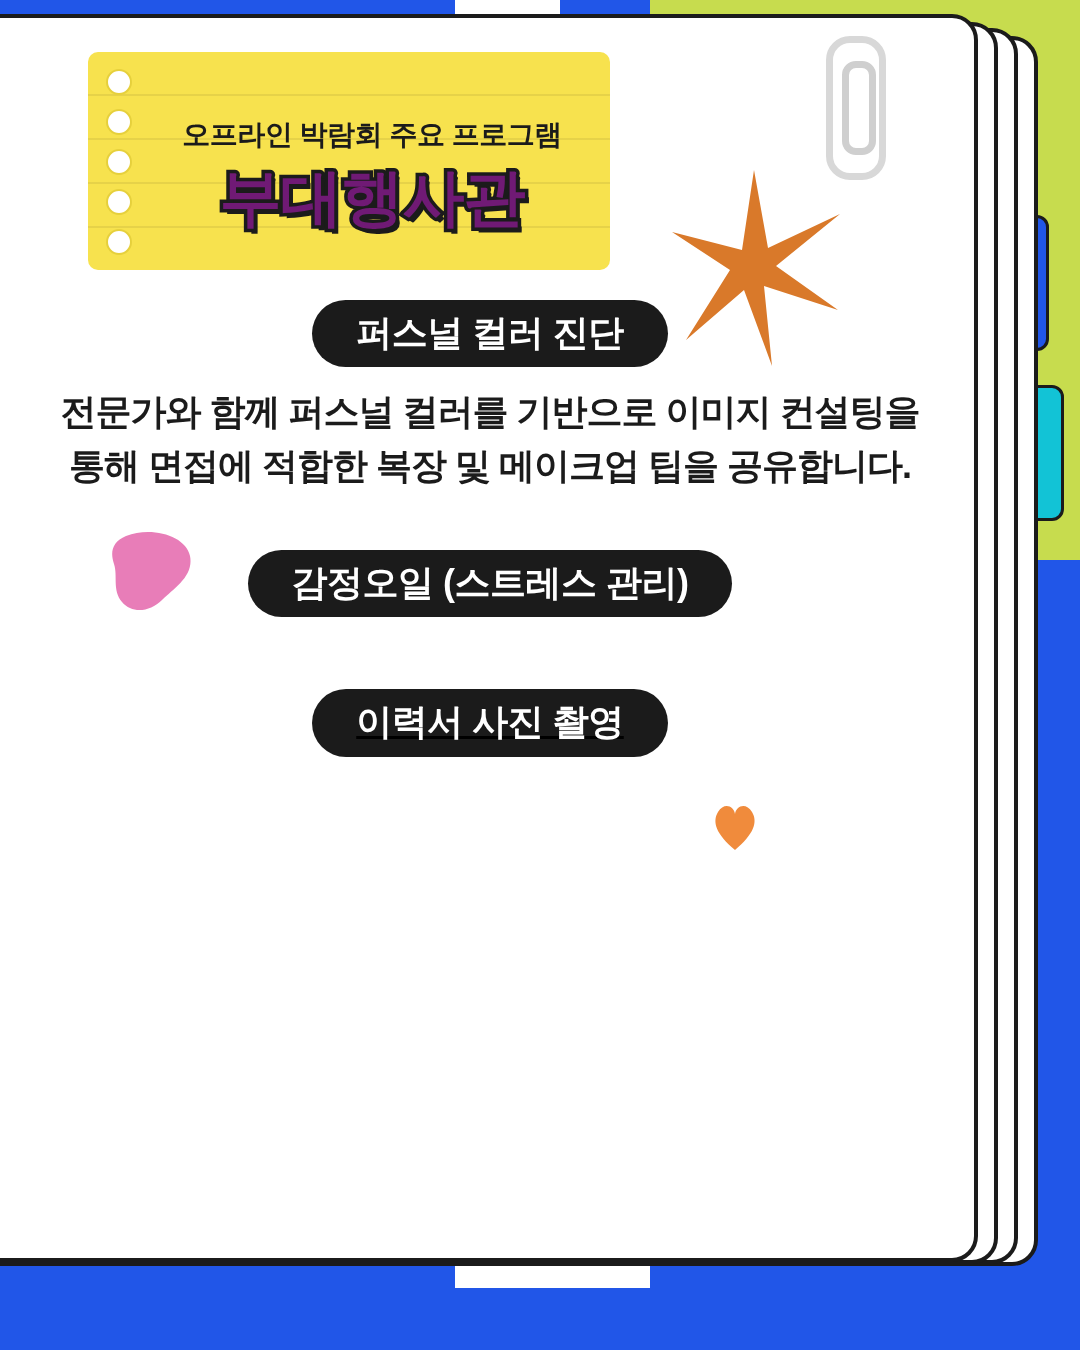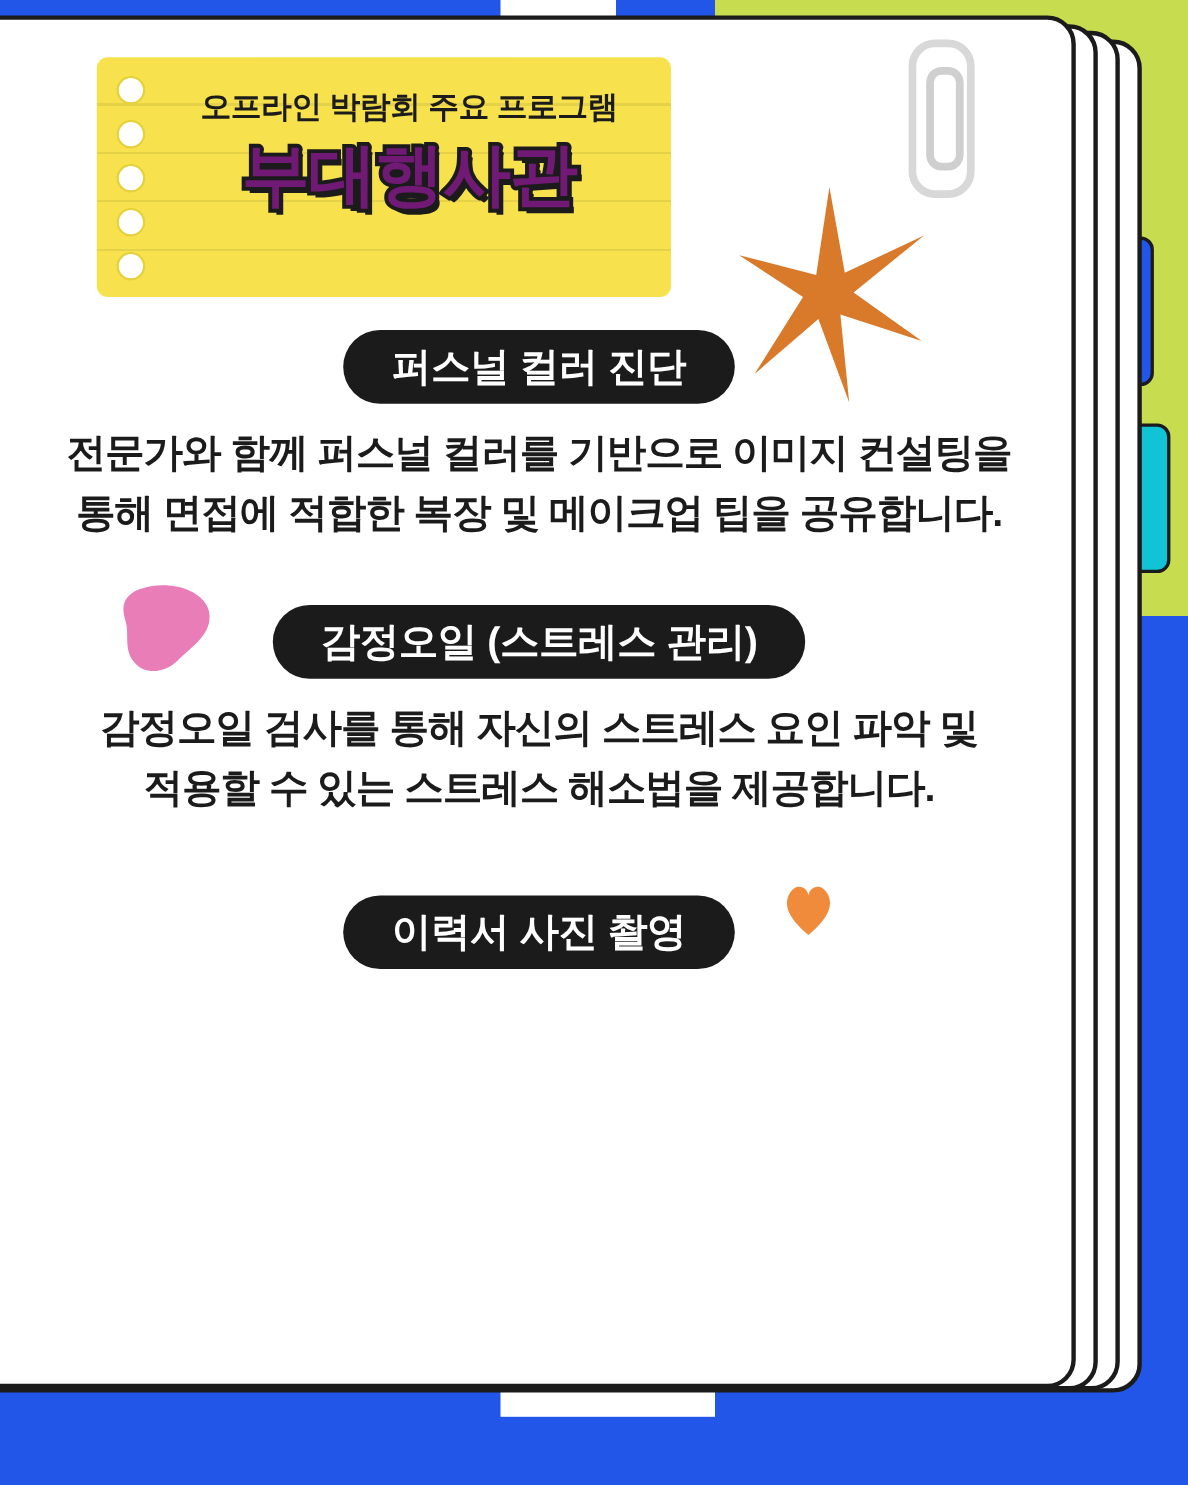--- a/index.html
+++ b/index.html
@@ -157,20 +157,21 @@
     left: 64px; top: 28px;
     width: 440px;
     text-align: center;
   }
   .note-kicker {
     font-size: 28px;
     font-weight: bold;
     color: #1b1b1b;
     letter-spacing: -0.5px;
     line-height: 1.2;
+    margin-top: 38px;
   }
   .note-title {
     margin-top: 12px;
     font-size: 62px;
     font-weight: bold;
     color: #701a75;
     letter-spacing: -1px;
     line-height: 1.1;
     -webkit-text-stroke: 7px #1b1b1b;
     paint-order: stroke fill;
@@ -213,21 +214,21 @@
     font-size: 36px;
     font-weight: bold;
     color: #1b1b1b;
     line-height: 1.48;
     letter-spacing: -1px;
     white-space: pre-line;
   }
   .sec-1 { margin-top: 0; }
   .sec-2 { margin-top: 58px; }
   .sec-3 { margin-top: 72px; }
-  .sec-4 { margin-top: 72px; }
+  .sec-4 { margin-top: 72px; text-decoration: underline; }
 </style>
 </head>
 <body>
 
 <div id="poster">
 
   <div class="bg-layer">
     <div class="bg-blue-left"></div>
     <div class="bg-green"></div>
     <div class="bg-blue-right"></div>
@@ -287,22 +288,20 @@
         <div class="pill">퍼스널 컬러 진단</div>
       </div>
       <div class="desc">전문가와 함께 퍼스널 컬러를 기반으로 이미지 컨설팅을
 통해 면접에 적합한 복장 및 메이크업 팁을 공유합니다.</div>
     </div>
 
     <div class="section sec-2">
       <div class="pill-row">
         <div class="pill">감정오일 (스트레스 관리)</div>
       </div>
-      <div class="desc">감정오일 검사를 통해 자신의 스트레스 요인 파악 및
-적용할 수 있는 스트레스 해소법을 제공합니다.</div>
     </div>
 
 
     <div class="section sec-4">
       <div class="pill-row">
         <div class="pill">이력서 사진 촬영</div>
       </div>
     </div>
 
   </div>

